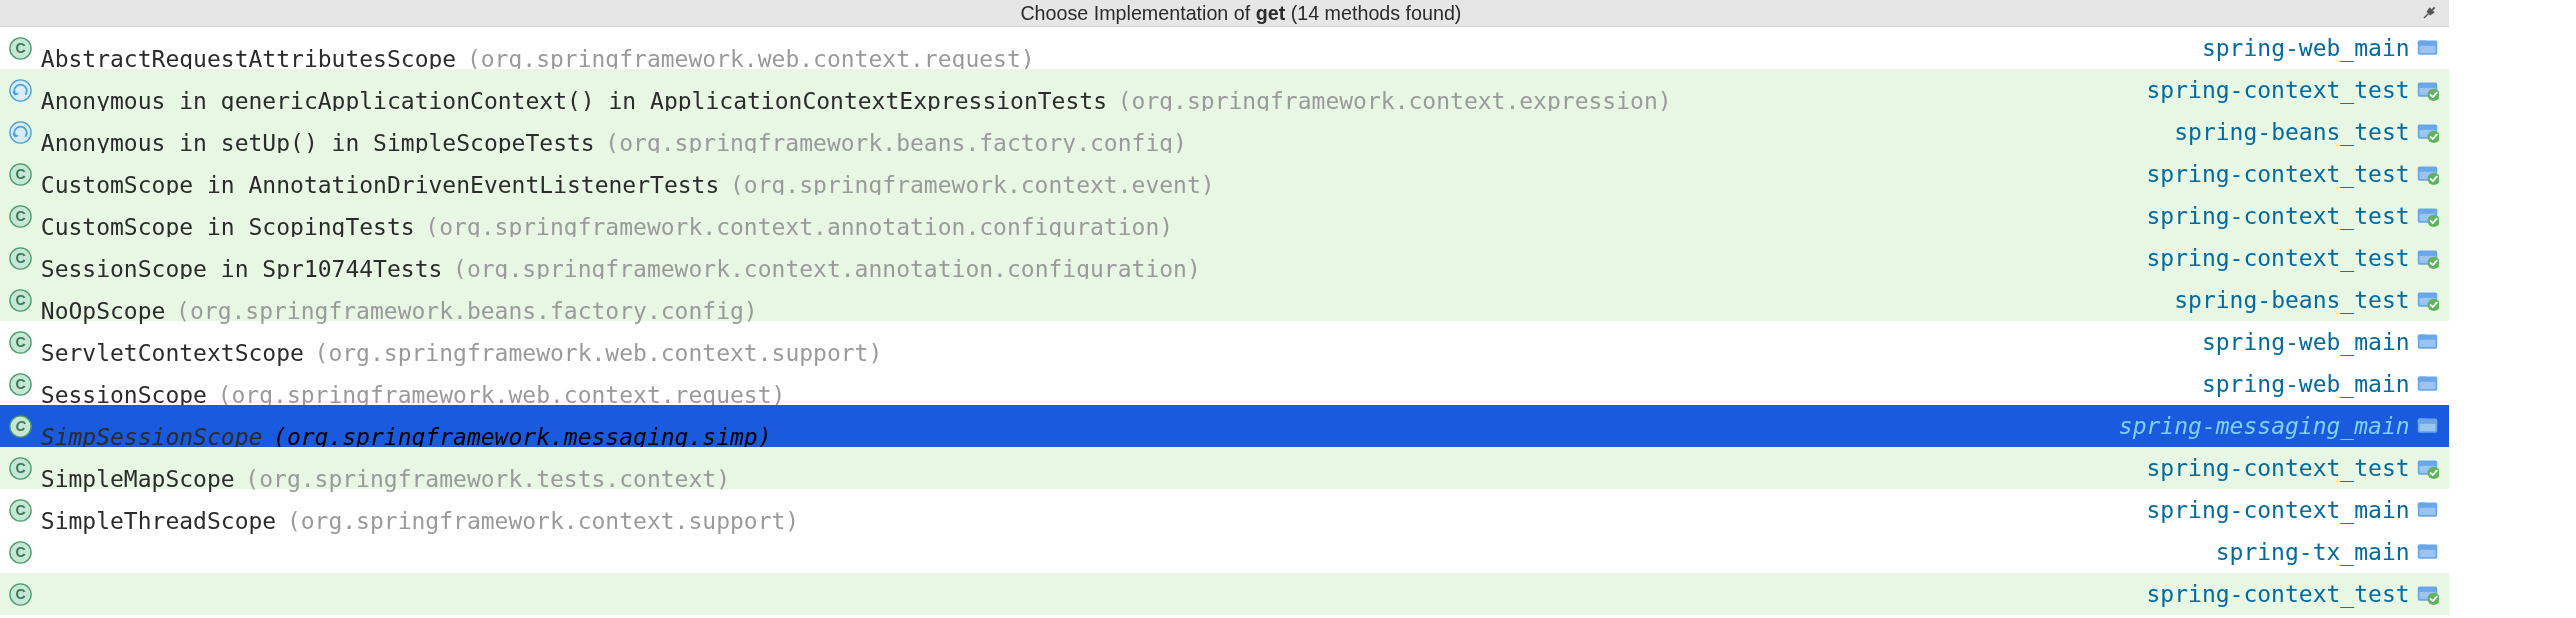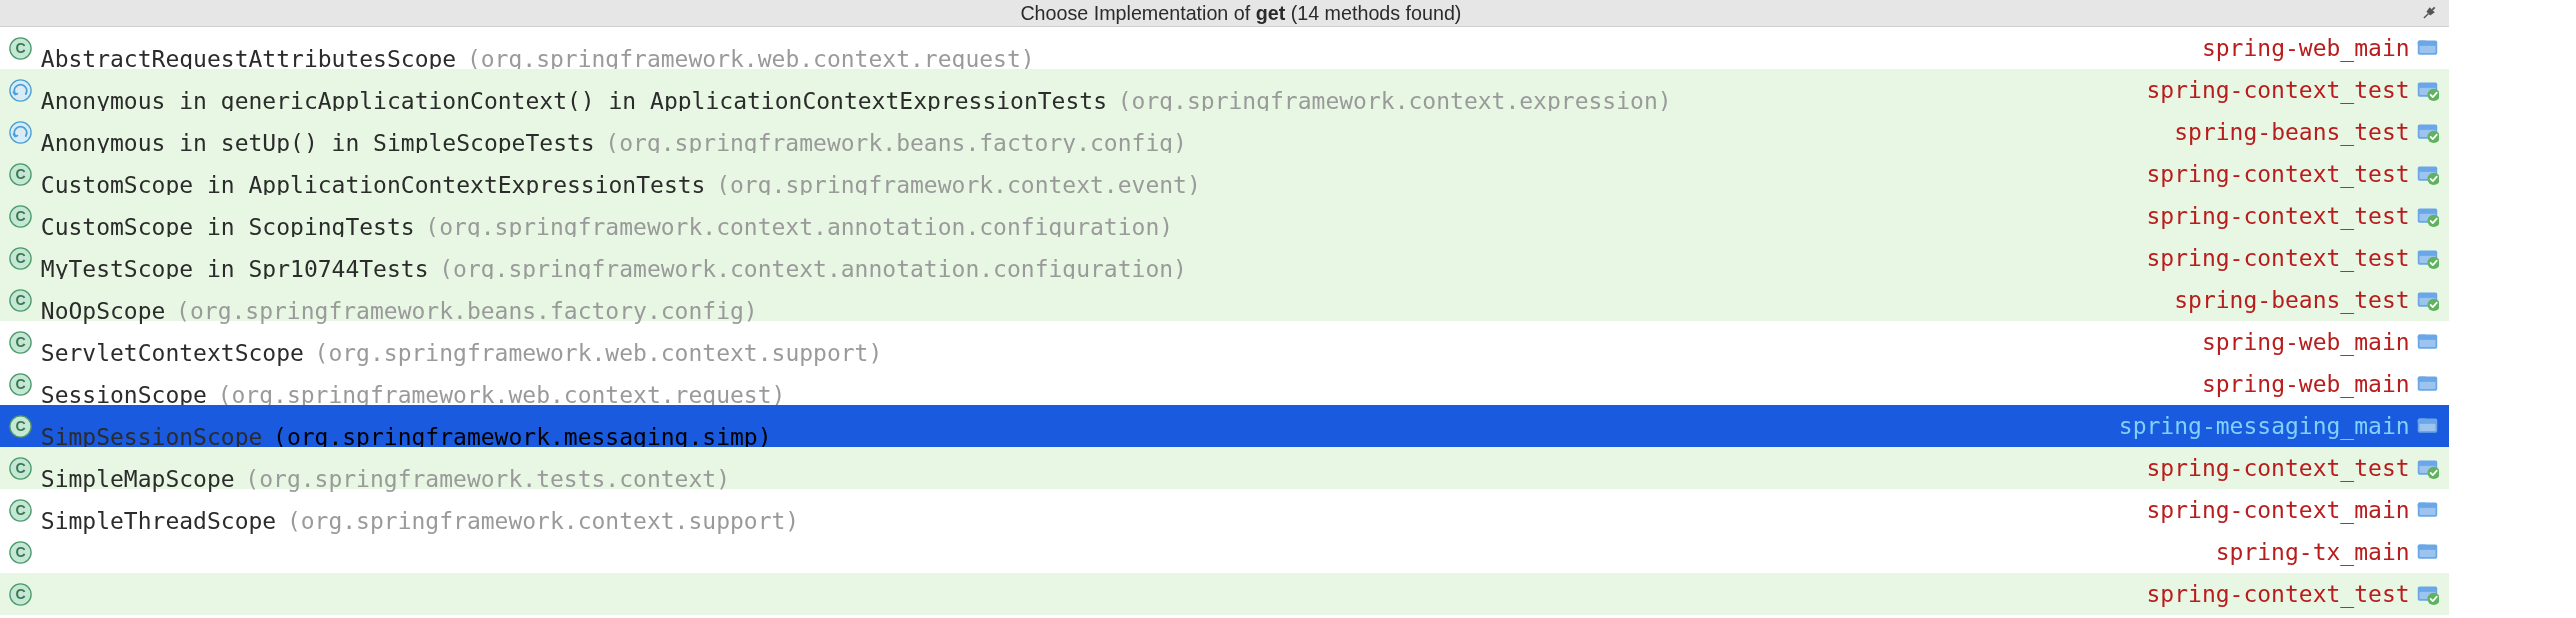--- a/index.html
+++ b/index.html
@@ -50,40 +50,40 @@
   }
   .row {
     height: 42px;
     display: flex;
     align-items: center;
     padding: 0 9px 0 5.4px;
     line-height: 42px;
     white-space: nowrap;
   }
   .row.test { background: #e7f7e3; }
-  .row.selected { background: #1a5adf; color: #ffffff; }
+  .row.selected { background: #1a5adf; color: #ffffff; font-style: italic; }
   .row.selected .pkg { color: #000000; }
   .row.selected .module { color: #7dd3fc; }
   .icon-slot {
     width: 30px;
     display: flex;
     align-items: center;
     justify-content: center;
     margin-right: 5.4px;
     flex-shrink: 0;
   }
   .left {
     display: flex;
     align-items: baseline;
     overflow: hidden;
   }
   .cls { color: #2b2b2b; }
   .pkg { color: #9a9a9a; margin-left: 10.7px; margin-top: 21px; }
   .spacer { flex: 1; }
-  .module { color: #b91c1c; margin-right: 5.4px; }
+  .module { color: #0369a1; margin-right: 5.4px; }
   .mod-icon {
     width: 25px;
     display: flex;
     align-items: center;
     justify-content: center;
     flex-shrink: 0;
   }
   svg { display: block; }
 </style>
 </head>
@@ -159,21 +159,21 @@
           </svg>
         </div>
       </div>
       <div class="row test">
         <div class="icon-slot">
           <svg width="23" height="23" viewBox="0 0 26 26">
             <use href="#ico-class"></use>
           </svg>
         </div>
         <div class="left">
-          <span class="cls">CustomScope in ApplicationContextExpressionTests</span>
+          <span class="cls">CustomScope in AnnotationDrivenEventListenerTests</span>
           <span class="pkg">(org.springframework.context.event)</span>
         </div>
         <div class="spacer"></div>
         <span class="module">spring-context_test</span>
         <div class="mod-icon">
           <svg width="23" height="23" viewBox="0 0 26 26">
             <use href="#ico-test"></use>
           </svg>
         </div>
       </div>
@@ -195,21 +195,21 @@
           </svg>
         </div>
       </div>
       <div class="row test">
         <div class="icon-slot">
           <svg width="23" height="23" viewBox="0 0 26 26">
             <use href="#ico-class"></use>
           </svg>
         </div>
         <div class="left">
-          <span class="cls">MyTestScope in Spr10744Tests</span>
+          <span class="cls">SessionScope in Spr10744Tests</span>
           <span class="pkg">(org.springframework.context.annotation.configuration)</span>
         </div>
         <div class="spacer"></div>
         <span class="module">spring-context_test</span>
         <div class="mod-icon">
           <svg width="23" height="23" viewBox="0 0 26 26">
             <use href="#ico-test"></use>
           </svg>
         </div>
       </div>

